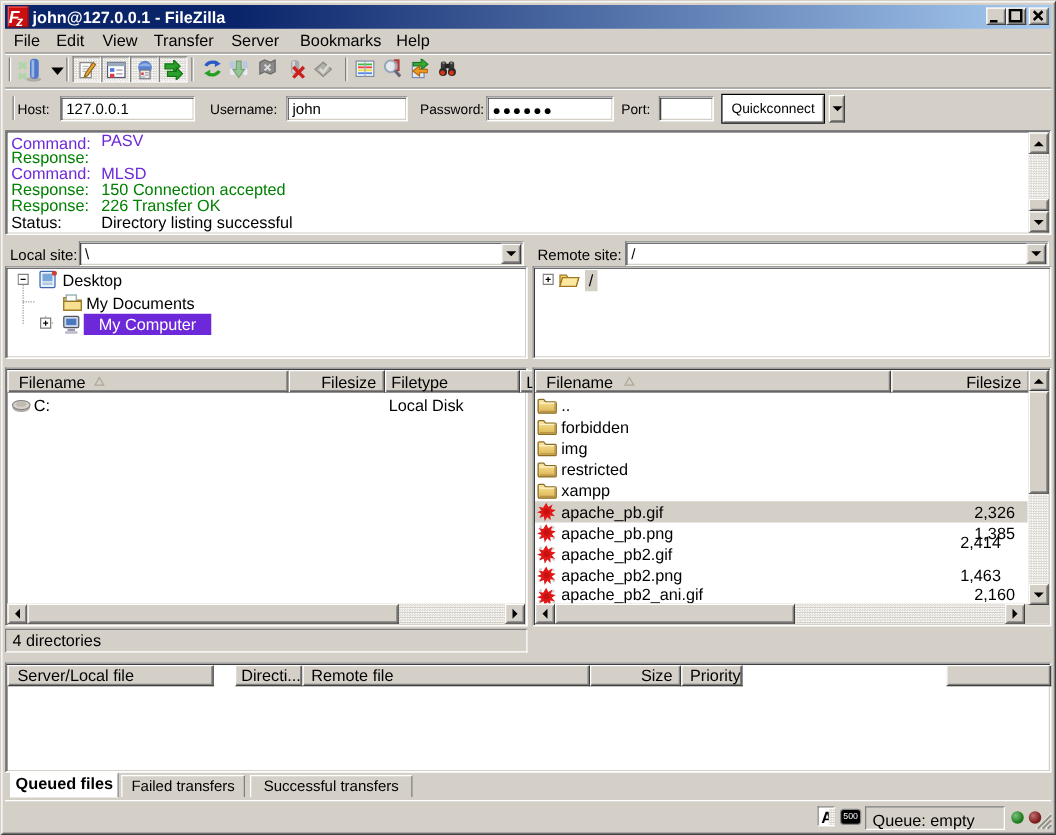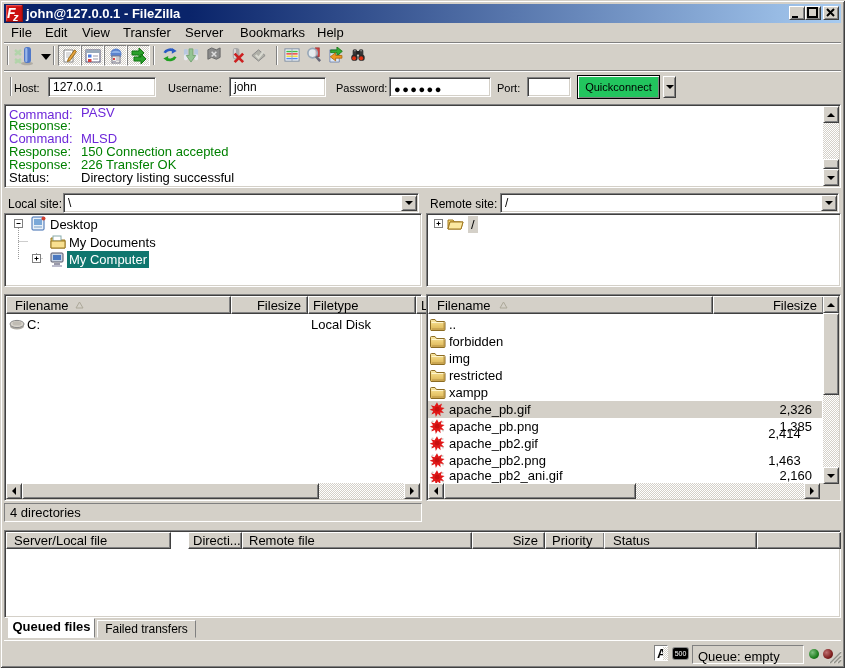--- a/index.html
+++ b/index.html
@@ -68,21 +68,21 @@
 
 .combo { position:absolute; height:20px; background:#fff; border:1px solid;
   border-color:#808080 #fff #fff #808080; box-shadow: inset 1px 1px 0 #404040, inset -1px -1px 0 #d4d0c8; }
 .combo .txt { position:absolute; left:4px; top:2px; font-size:12px; }
 .combo .drop { position:absolute; right:1px; top:1px; width:16px; height:16px;
   border:1px solid; border-color:#fff #404040 #404040 #fff;
   box-shadow:inset 1px 1px 0 #d4d0c8, inset -1px -1px 0 #808080; background:#d4d0c8;
   display:flex; align-items:center; justify-content:center; }
 
 .treerow { position:absolute; white-space:nowrap; line-height:15px; }
-.sel { background:#0f766e; color:#fff; padding:1px 2px; }
+.sel { background:#6d28d9; color:#fff; padding:1px 12px; }
 .selgray { background:#d4d0c8; padding:1px 3px; }
 .cell { position:absolute; white-space:nowrap; line-height:15px; }
 
 .tab { position:absolute; border:1px solid; border-color:#fff #808080 transparent #fff;
   background:#d4d0c8; text-align:center; }
 svg { display:block; }
 </style>
 </head>
 <body>
 <div id="win">
@@ -230,21 +230,21 @@
   <div id="qcbar" class="abs">
     <div class="grip" style="left:6px;top:5px"></div>
     <label style="left:10px">Host:</label>
     <div class="field" style="left:44px;width:108px">127.0.0.1</div>
     <label style="left:164px">Username:</label>
     <div class="field" style="left:225px;width:97px">john</div>
     <label style="left:332px">Password:</label>
     <div class="field" style="left:385px;width:102px;letter-spacing:1.5px;font-size:11px;padding-top:5px">●●●●●●</div>
     <label style="left:493px">Port:</label>
     <div class="field" style="left:523px;width:44px"></div>
-    <div class="abs" style="left:573px;top:3px;width:83px;height:24px;border:1px solid #000;background:#22c55e;box-shadow:inset 1px 1px 0 #fff, inset -1px -1px 0 #808080;text-align:center;padding-top:5px;font-size:11px">Quickconnect</div>
+    <div class="abs" style="left:573px;top:3px;width:83px;height:24px;border:1px solid #000;background:#ffffff;box-shadow:inset 1px 1px 0 #fff, inset -1px -1px 0 #808080;text-align:center;padding-top:5px;font-size:11px">Quickconnect</div>
     <div class="rais abs" style="left:659px;top:4px;width:13px;height:22px">
         <div class="arr dn" style="margin:8px 0 0 2px"></div>
       </div>
   </div>
 
   <div id="log" class="abs sunk">
     <div class="line navy" style="top:3px;left:4px">Command:</div>
       <div class="line navy" style="top:1px;left:76px">PASV</div>
     <div class="line green" style="top:14px">Response:</div>
     <div class="line navy" style="top:27px">Command:</div>
@@ -446,28 +446,28 @@
   </div>
 
   <div class="abs sunk1" style="left:4px;top:503px;width:418px;height:19px;padding:0 0 0 5px;background:#d4d0c8;line-height:18px">4 directories</div>
 
   <div class="abs sunk" style="left:4px;top:530px;width:837px;height:88px">
     <div class="abs" style="left:1px;top:1px;width:835px;height:17px">
       <div class="hdr abs" style="left:0;top:0;width:165px;height:17px;padding:0 0 0 7px">Server/Local file</div>
       <div class="hdr abs" style="left:182px;top:0;width:54px;height:17px;padding:0 0 0 4px">Directi...</div>
       <div class="hdr abs" style="left:236px;top:0;width:230px;height:17px;padding:0 0 0 6px">Remote file</div>
       <div class="hdr abs" style="left:466px;top:0;width:73px;height:17px;padding:0 6px 0 0;text-align:right">Size</div>
-      <div class="hdr abs" style="left:539px;top:0;width:60px;height:17px;padding:0 0 0 6px">Priority</div>
-      <div class="hdr abs" style="left:598px;top:0;width:153px;height:17px;padding:0 0 0 8px">Status</div>
+      <div class="hdr abs" style="left:539px;top:0;width:49px;height:17px;padding:0 0 0 6px">Priority</div>
       <div class="hdr abs" style="left:751px;top:0;width:84px;height:17px"></div>
     </div>
   </div>
 
   <div class="tab abs" style="left:8px;top:618px;width:87px;height:20px;background:#fff;font-weight:bold;padding-top:0">Queued files</div>
   <div class="tab abs" style="left:97px;top:620px;width:99px;height:18px;padding-top:1px;font-size:12px">Failed transfers</div>
+  <div class="tab abs" style="left:200px;top:620px;width:130px;height:18px;padding-top:1px;font-size:12px">Successful transfers</div>
 
   <div class="abs" style="left:4px;top:640px;width:837px;height:24px;border-top:1px solid #fff">
     <div class="abs sunk1" style="left:650px;top:4px;width:14px;height:16px;background:#fff;font-weight:bold;padding-left:2px">A<span class="dither abs" style="left:8px;top:1px;width:5px;height:13px"></span></div>
     <div class="abs" style="left:669px;top:7px;width:15px;height:11px;background:#000;color:#fff;font-size:7px;text-align:center;padding-top:2px;border-radius:2px;box-shadow:0 0 0 1px #888">500</div>
     <div class="abs sunk1" style="left:688px;top:4px;width:112px;height:19px;padding:3px 0 0 5px">Queue: empty</div>
     <div class="abs" style="left:805px;top:8px;width:10px;height:10px;border-radius:50%;background:radial-gradient(circle at 35% 35%, #7fbf7f, #1f7f1f 60%, #0a4a0a)"></div>
     <div class="abs" style="left:819px;top:8px;width:10px;height:10px;border-radius:50%;background:radial-gradient(circle at 35% 35%, #bf6f6f, #7f1f1f 60%, #4a0a0a)"></div>
     <svg class="abs" style="left:824px;top:9px" width="14" height="14">
       <path d="M13 1 L1 13 M13 5 L5 13 M13 9 L9 13" stroke="#fff" stroke-width="1"></path>
       <path d="M13 2 L2 13 M13 6 L6 13 M13 10 L10 13" stroke="#909088" stroke-width="1.6"></path>

